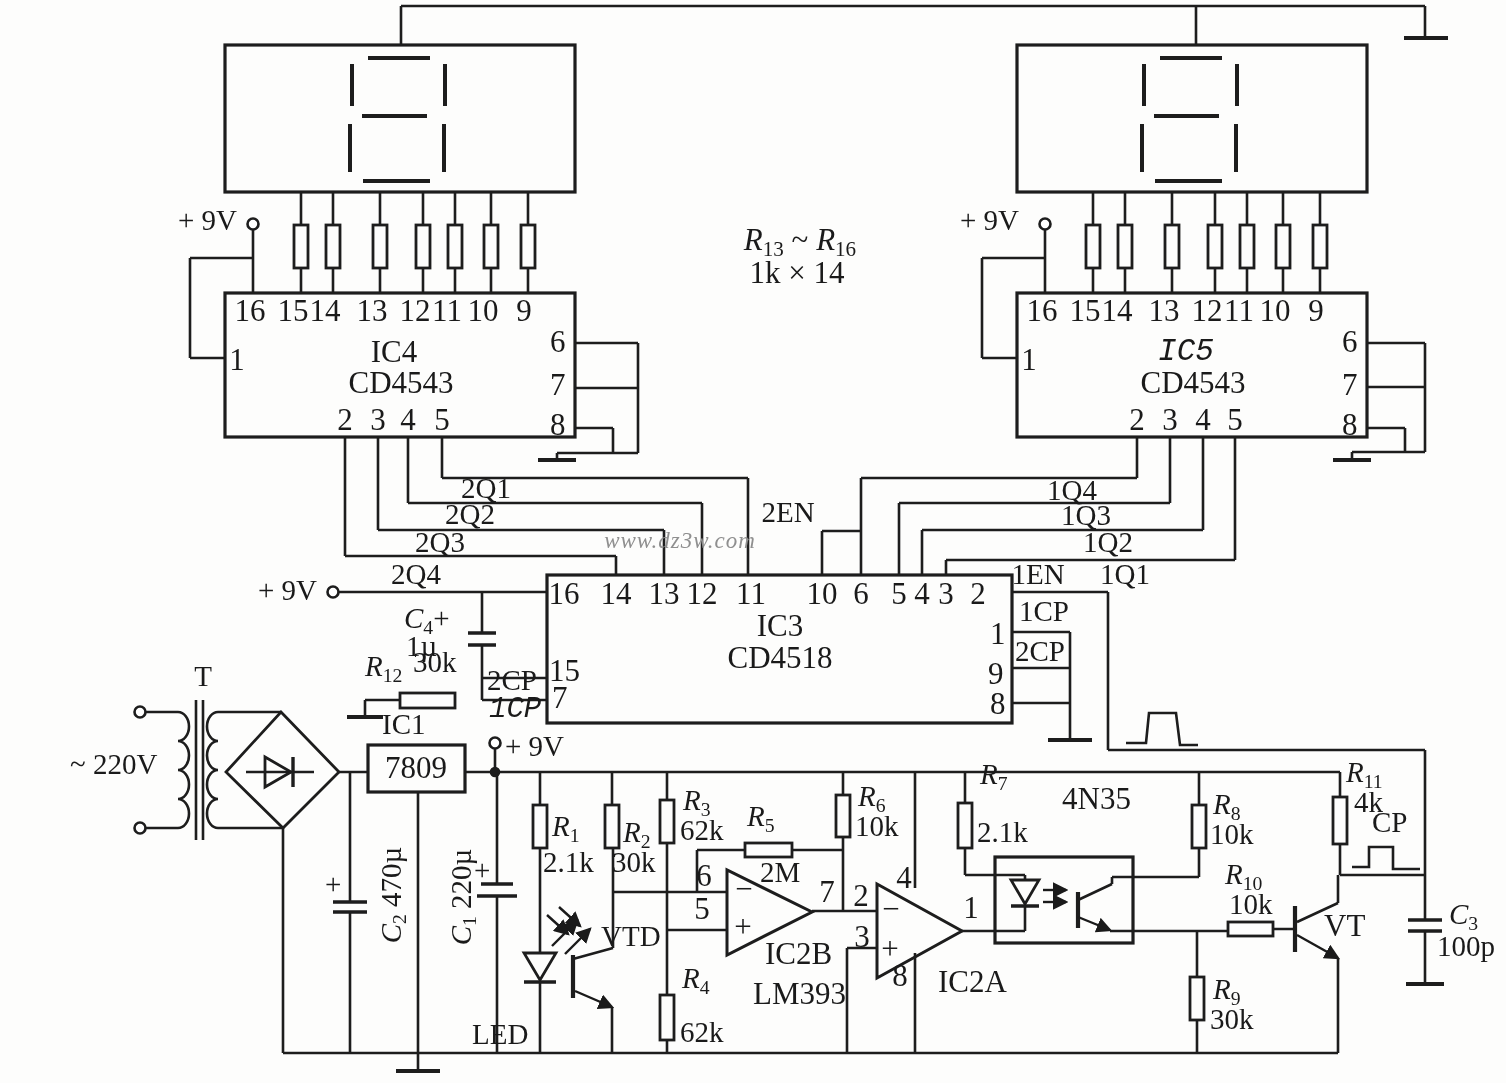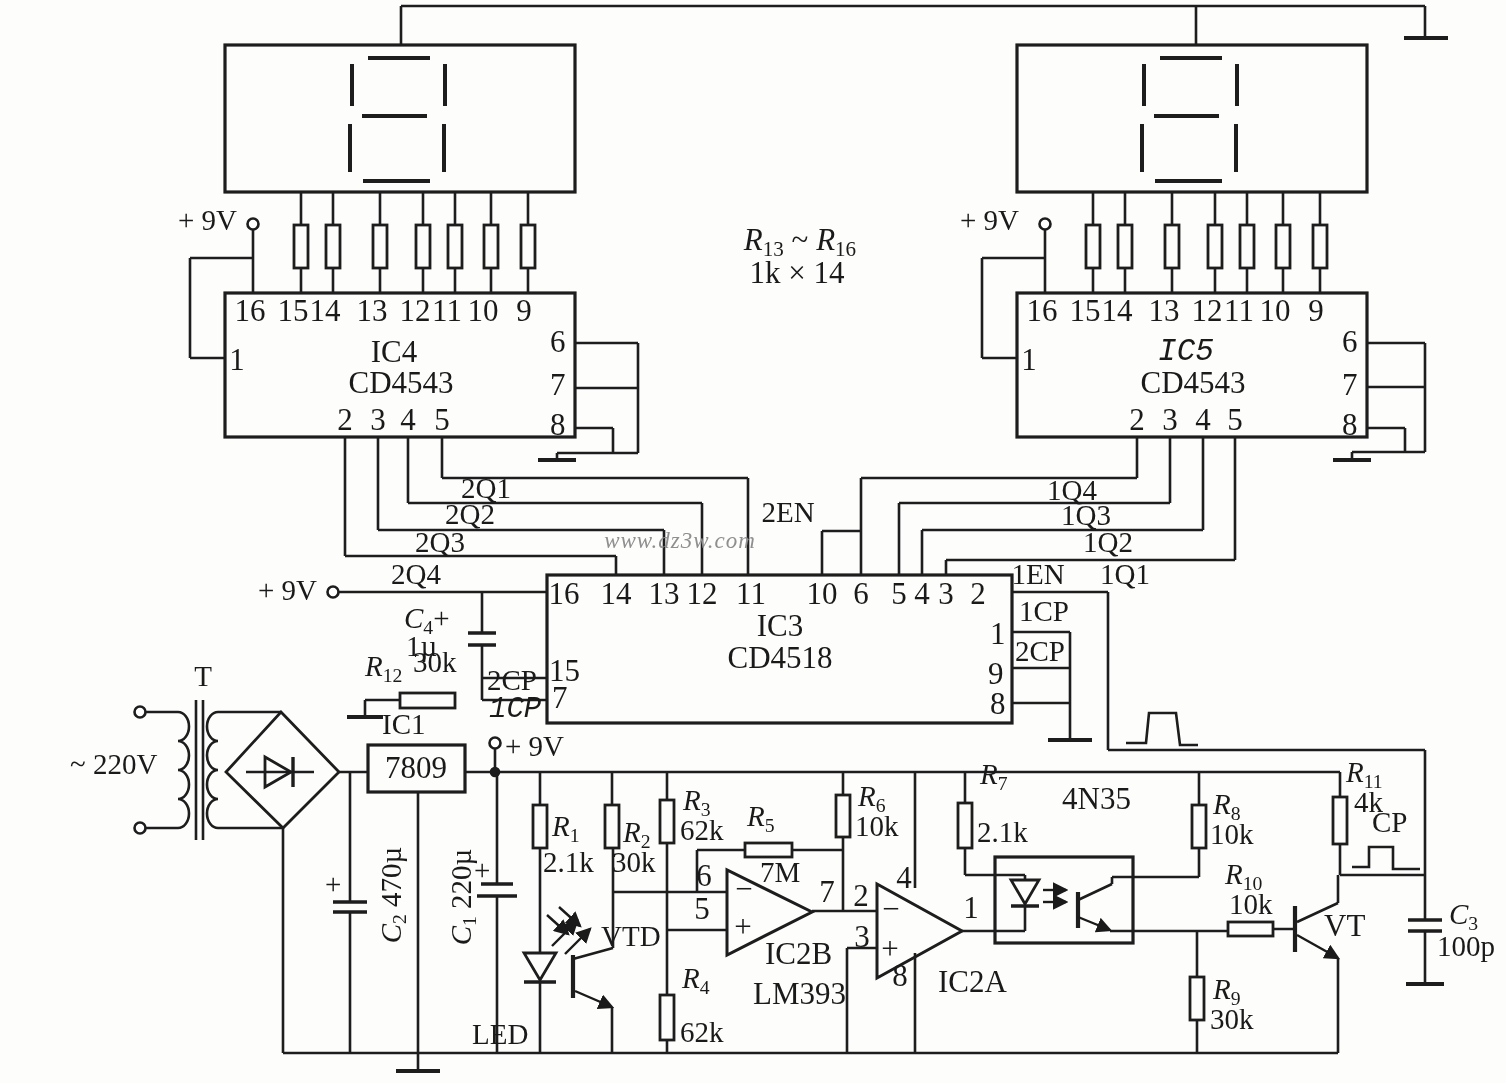--- a/index.html
+++ b/index.html
@@ -287,21 +287,21 @@
 <i class="lb" style="left:623px;top:818px"><span class="sym">R</span><sub>2</sub></i>
 <i class="lb" style="left:612px;top:848px">30k</i>
 <i class="lb" style="left:472px;top:1020px">LED</i>
 <i class="lb" style="left:601px;top:922px">VTD</i>
 
 <i class="lb" style="left:683px;top:786px"><span class="sym">R</span><sub>3</sub></i>
 <i class="lb" style="left:680px;top:816px">62k</i>
 <i class="lb" style="left:682px;top:964px"><span class="sym">R</span><sub>4</sub></i>
 <i class="lb" style="left:680px;top:1018px">62k</i>
 <i class="lb" style="left:747px;top:802px"><span class="sym">R</span><sub>5</sub></i>
-<i class="lb" style="left:760px;top:858px">7M</i>
+<i class="lb" style="left:760px;top:858px">2M</i>
 <i class="lb" style="left:858px;top:782px"><span class="sym">R</span><sub>6</sub></i>
 <i class="lb" style="left:855px;top:812px">10k</i>
 <i class="lb c big" style="left:704px;top:860px">6</i>
 <i class="lb c big" style="left:702px;top:893px">5</i>
 <i class="lb c big" style="left:827px;top:876px">7</i>
 <i class="lb c big" style="left:744px;top:873px">−</i>
 <i class="lb c big" style="left:743px;top:911px">+</i>
 <i class="lb big" style="left:765px;top:938px">IC2B</i>
 <i class="lb big" style="left:753px;top:978px">LM393</i>
 <i class="lb c big" style="left:861px;top:880px">2</i>

